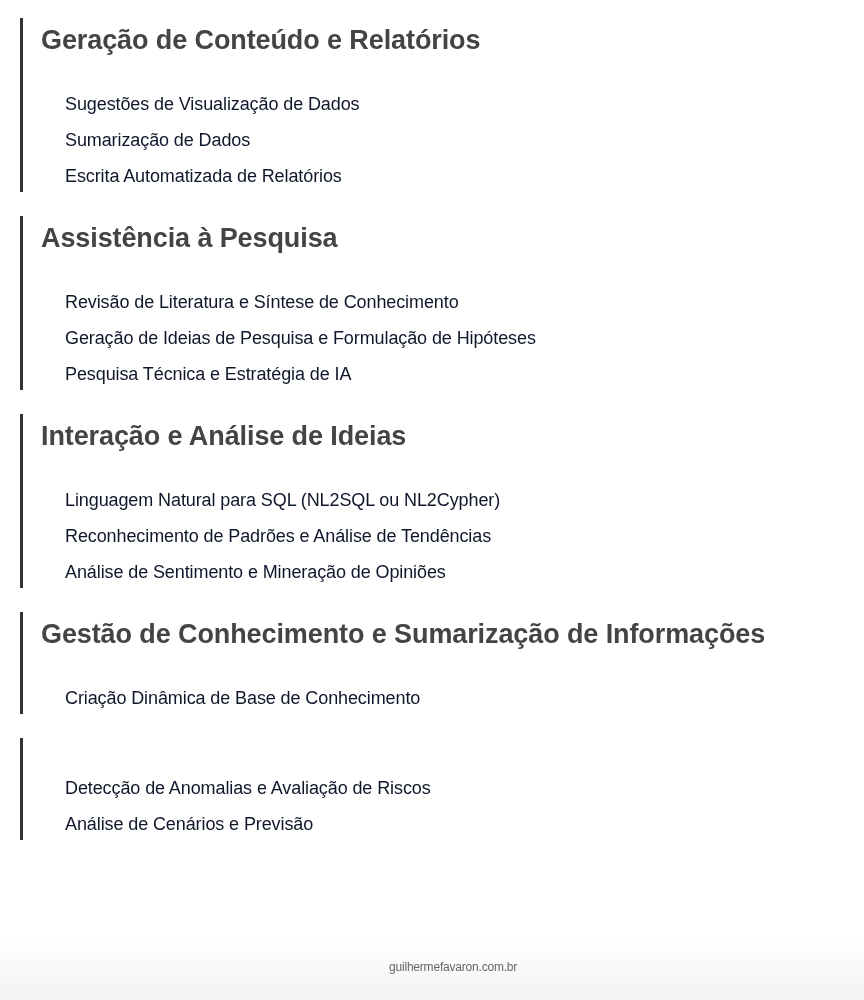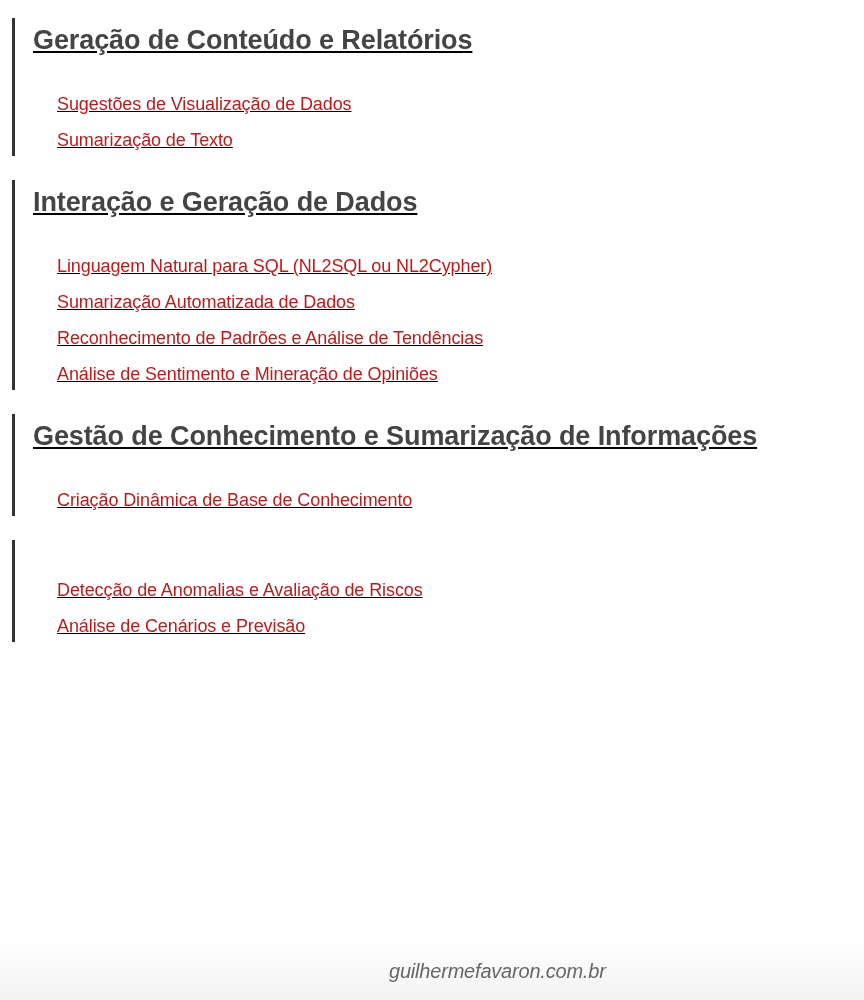--- a/index.html
+++ b/index.html
@@ -9,24 +9,23 @@
     }
     body {
       width: 864px;
       height: 1000px;
       position: relative;
       overflow: hidden;
       font-family: "Liberation Sans", sans-serif;
     }
     .content {
       position: absolute;
-      left: 0;
+      left: 8px;
       top: 18px;
       width: 760px;
-      text-decoration: underline;
     }
     .section {
       border-left: 3px solid #333333;
       margin-left: 12px;
       margin-bottom: 24px;
       padding-left: 18px;
       padding-top: 4px;
       padding-bottom: 0px;
     }
     .section-title {
@@ -40,65 +39,72 @@
     }
     .item-list {
       list-style: none;
       margin: 0;
       padding: 0;
       padding-top: 28px;
       padding-left: 24px;
     }
     .item {
       font-size: 18px;
-      color: #b91c1c;
+      color: #0f172a;
       line-height: 36px;
       height: 36px;
       letter-spacing: -0.1px;
     }
     .section .item-list .item:last-child {
       height: 34px;
     }
     .footer {
       position: absolute;
       left: 0;
       bottom: 0;
       width: 864px;
       height: 64px;
       background: linear-gradient(to bottom, #ffffff 0%, #f3f3f3 100%);
     }
     .footer-text {
       position: absolute;
       left: 389px;
       top: 24px;
-      font-size: 20px;
-      font-style: italic;
+      font-size: 12px;
       color: #666666;
       letter-spacing: -0.2px;
     }
   </style>
 </head>
 <body>
 
 <div class="content">
 
   <section class="section">
     <h2 class="section-title">Geração de Conteúdo e Relatórios</h2>
     <ul class="item-list">
       <li class="item">Sugestões de Visualização de Dados</li>
-      <li class="item">Sumarização de Texto</li>
+      <li class="item">Sumarização de Dados</li>
+      <li class="item">Escrita Automatizada de Relatórios</li>
     </ul>
   </section>
 
+  <section class="section">
+    <h2 class="section-title">Assistência à Pesquisa</h2>
+    <ul class="item-list">
+      <li class="item">Revisão de Literatura e Síntese de Conhecimento</li>
+      <li class="item">Geração de Ideias de Pesquisa e Formulação de Hipóteses</li>
+      <li class="item">Pesquisa Técnica e Estratégia de IA</li>
+    </ul>
+  </section>
 
   <section class="section">
-    <h2 class="section-title">Interação e Geração de Dados</h2>
+    <h2 class="section-title">Interação e Análise de Ideias</h2>
     <ul class="item-list">
       <li class="item">Linguagem Natural para SQL (NL2SQL ou NL2Cypher)</li>
-      <li class="item">Sumarização Automatizada de Dados</li>
       <li class="item">Reconhecimento de Padrões e Análise de Tendências</li>
       <li class="item">Análise de Sentimento e Mineração de Opiniões</li>
     </ul>
   </section>
 
   <section class="section">
     <h2 class="section-title">Gestão de Conhecimento e Sumarização de Informações</h2>
     <ul class="item-list">
       <li class="item">Criação Dinâmica de Base de Conhecimento</li>
     </ul>

